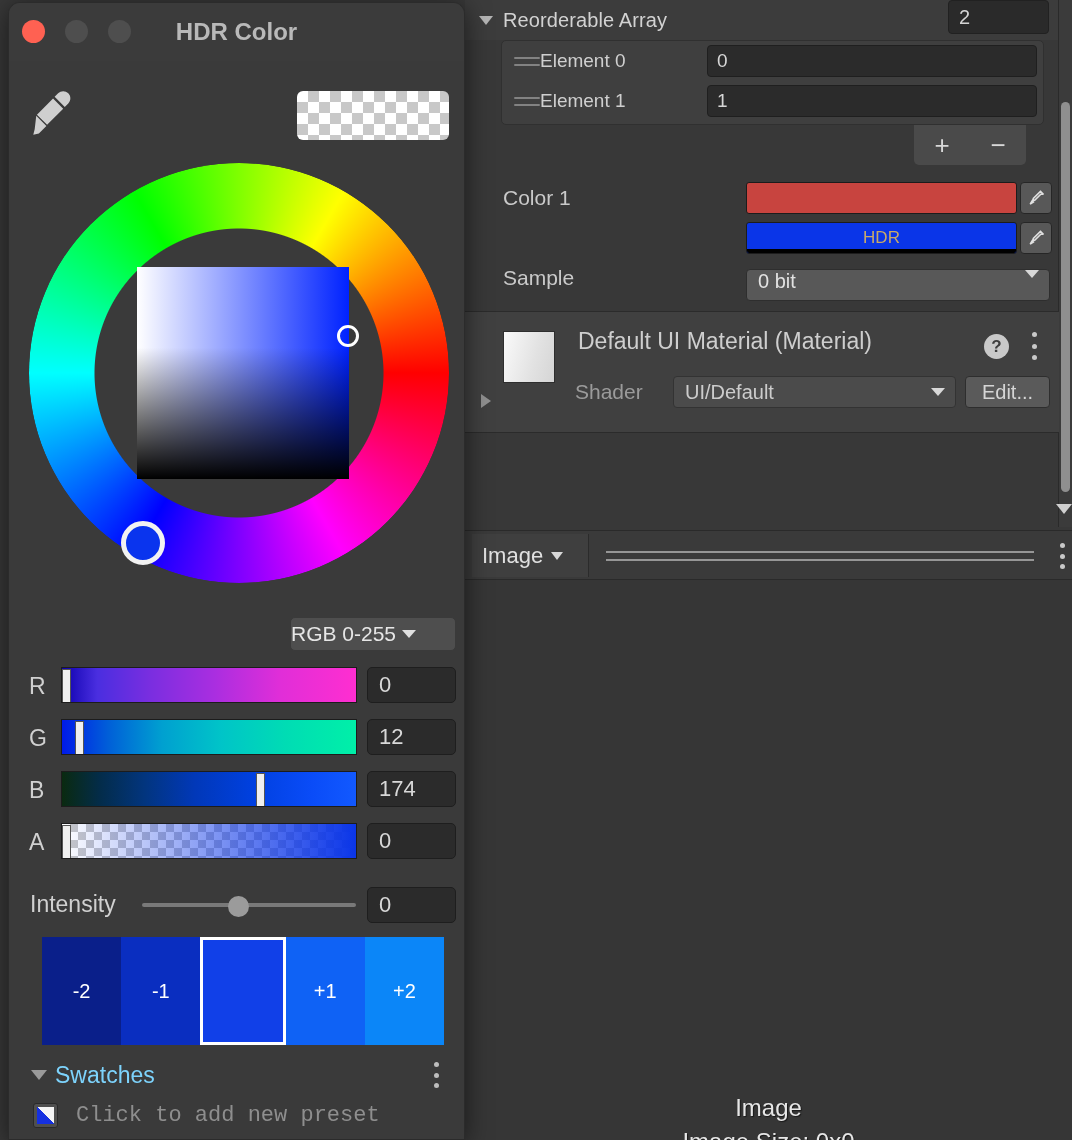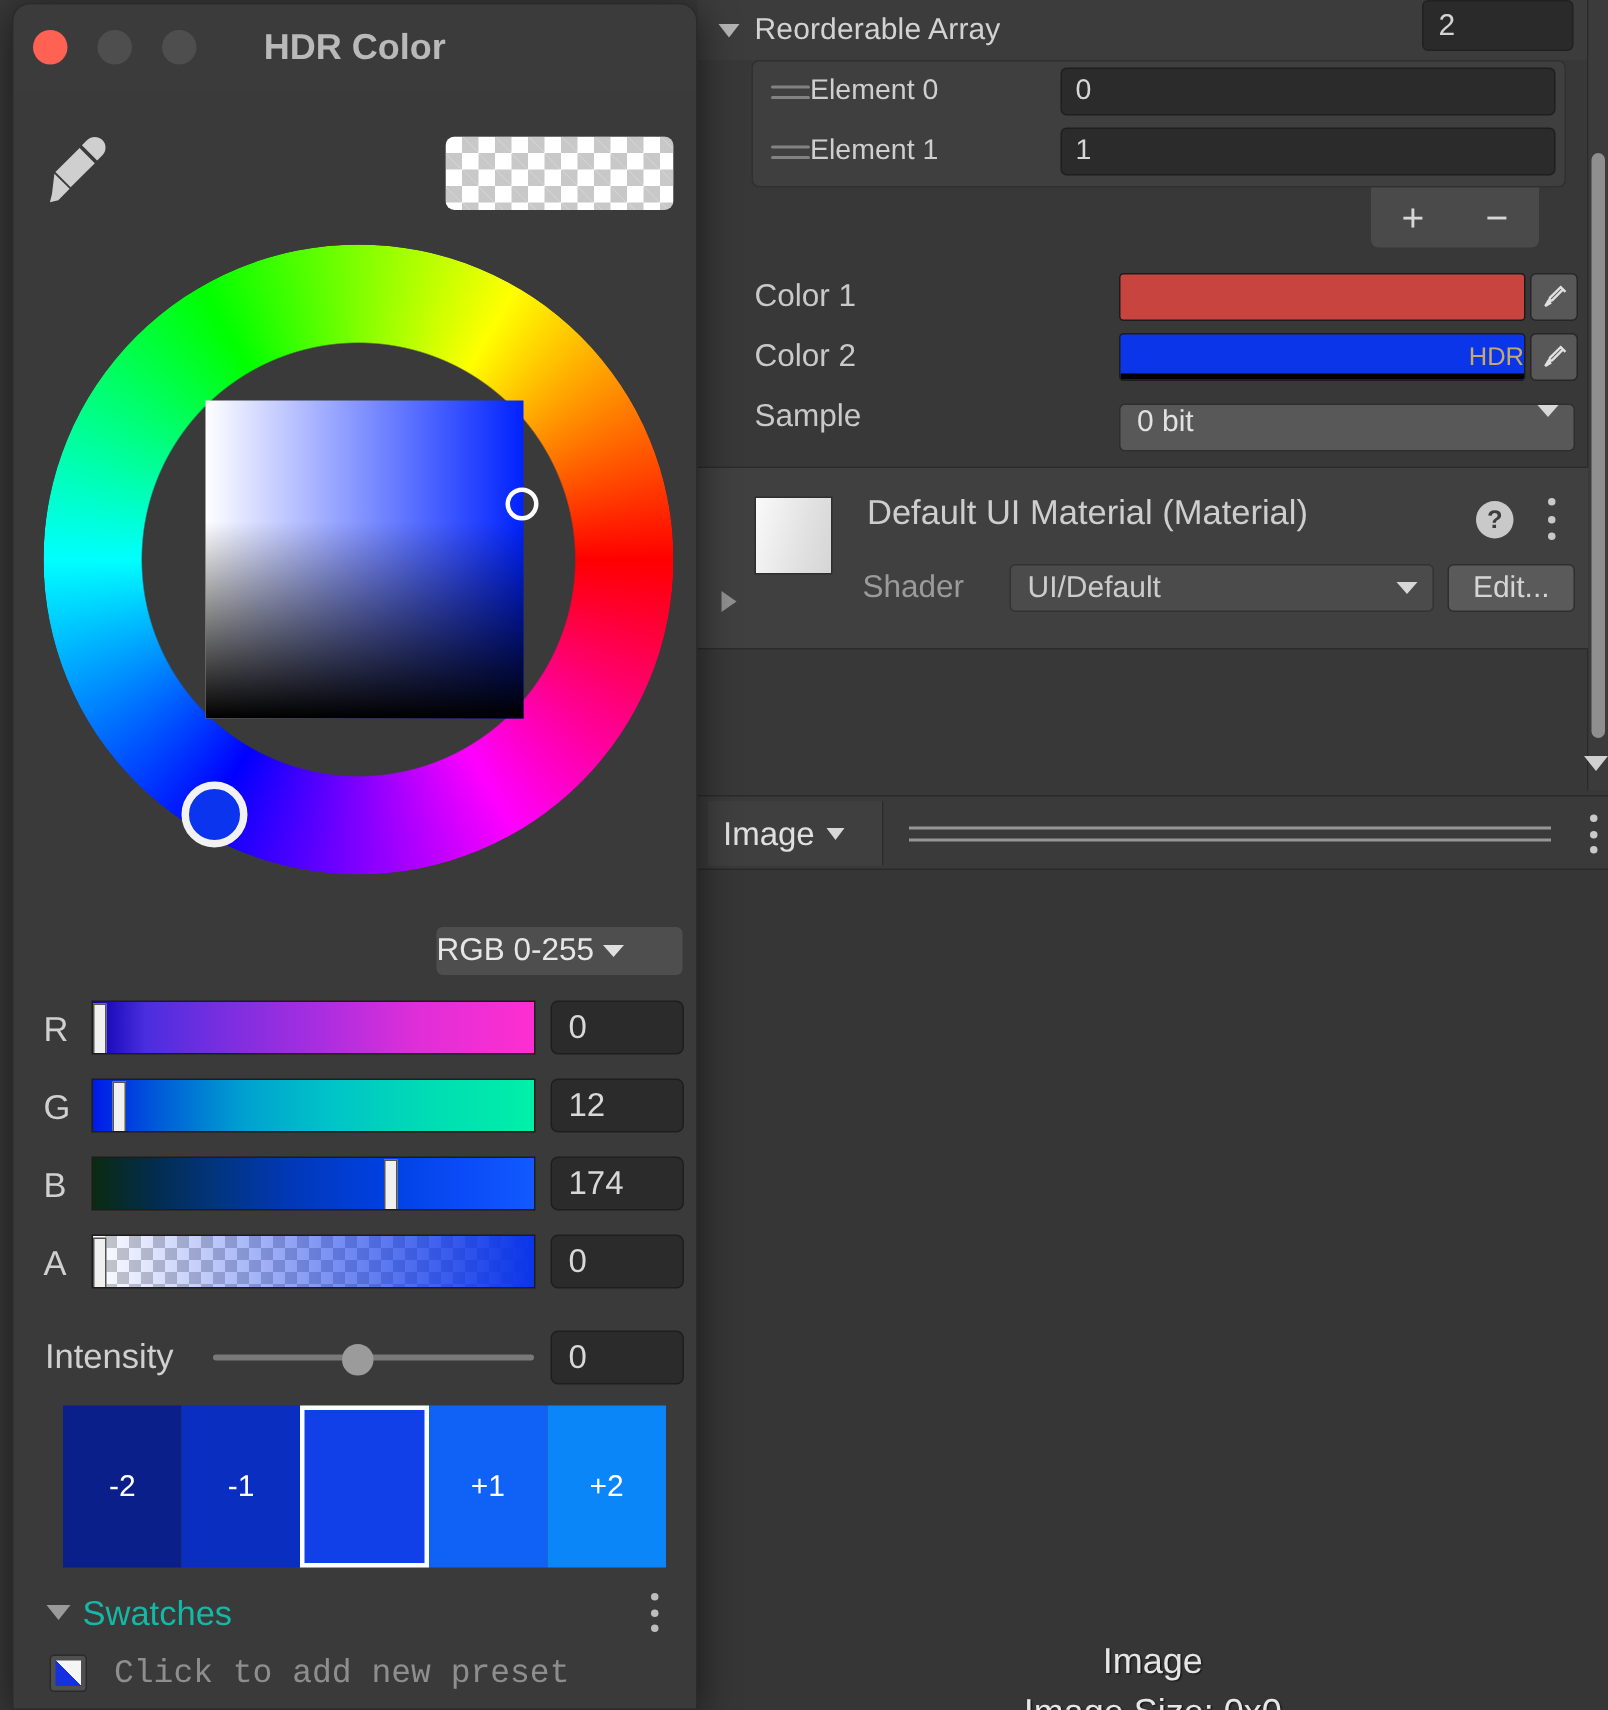--- a/index.html
+++ b/index.html
@@ -75,21 +75,21 @@
   .plusminus { font-size: 26px; color: #d8d8d8; line-height: 1; padding: 0 4px; }
 
   .prop-row {
     position: absolute; left: 0; width: 594px; height: 40px;
     display: flex; align-items: center;
   }
   .prop-label { font-size: 21px; color: #c9c9c9; margin-left: 38px; width: 240px; }
   .color-swatch {
     position: absolute; left: 281px; width: 271px; height: 32px;
     border: 1px solid #1c1c1c; border-radius: 3px; overflow: hidden;
-    display: flex; align-items: center; justify-content: flex-end;
+    display: flex; align-items: center; justify-content: center;
   }
   .color-swatch .alphabar { position: absolute; left:0; bottom:0; height:4px; background:#000; }
   .hdr-tag { font-size: 17px; color: #c8a96a; position: relative; z-index: 2; }
   .eyedrop-btn {
     position: absolute; left: 555px; width: 32px; height: 32px;
     background: #585858; border: 1px solid #262626; border-radius: 4px;
     display: flex; align-items: center; justify-content: center;
   }
   .dropdown-field {
     position: absolute; left: 281px; width: 304px; height: 32px;
@@ -321,21 +321,21 @@
 
   .swatches-head {
     position: absolute; left: 0; top: 1055px; width: 457px; height: 34px;
     display: flex; align-items: center;
   }
   .sw-tri {
     width: 0; height: 0; margin-left: 22px; margin-right: 8px;
     border-left: 8px solid transparent; border-right: 8px solid transparent;
     border-top: 10px solid #9a9a9a;
   }
-  .sw-title { font-size: 23px; color: #14b8a6; }
+  .sw-title { font-size: 23px; color: #7dd3fc; }
   .sw-kebab {
     position: absolute; left: 424px; top: 4px; width: 6px; height: 26px;
     display: flex; flex-direction: column; justify-content: space-between; align-items: center;
   }
   .sw-kebab i { width: 5px; height: 5px; border-radius: 50%; background: #bdbdbd; display: block; }
 
   .preset-row {
     position: absolute; left: 0; top: 1092px; width: 457px; height: 40px;
     display: flex; align-items: center; font-family: Liberation Mono, monospace;
   }
@@ -393,21 +393,20 @@
         <span class="prop-label">Color 1</span>
         <span class="color-swatch" id="sw0" style="background: rgb(200, 68, 63);"></span>
         <span class="eyedrop-btn">
           <svg width="19" height="19" viewBox="0 0 24 24" fill="none" stroke="#e0e0e0" stroke-width="2">
             <path d="M17 3l4 4M19 5l-9 9-3 1 1-3 9-9z M7 14l-3 5 5-3"></path>
           </svg>
         </span>
       </div>
 
       <div class="prop-row" style="top:218px">
-        <span class="prop-label">Color 2</span>
         <span class="color-swatch" id="sw1" style="background: rgb(10, 53, 232);">
           <span class="hdr-tag">HDR</span>
           <span class="alphabar" id="sw1alpha" style="width: 100%;"></span>
         </span>
         <span class="eyedrop-btn">
           <svg width="19" height="19" viewBox="0 0 24 24" fill="none" stroke="#e0e0e0" stroke-width="2">
             <path d="M17 3l4 4M19 5l-9 9-3 1 1-3 9-9z M7 14l-3 5 5-3"></path>
           </svg>
         </span>
       </div>

